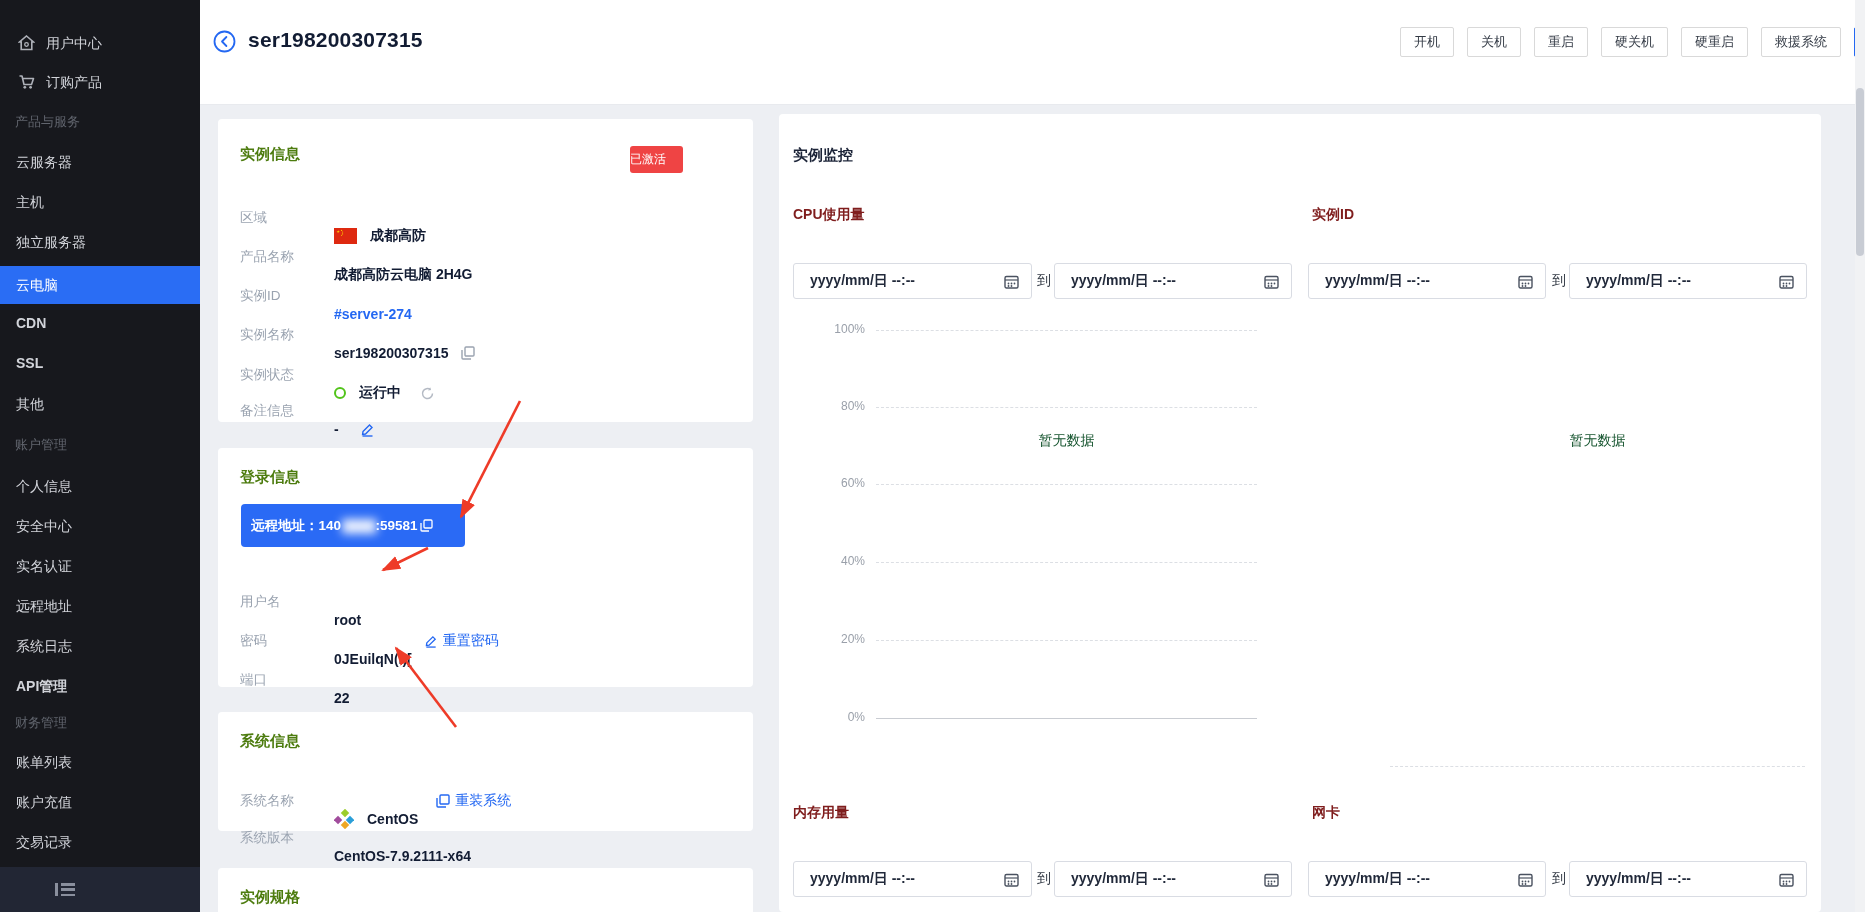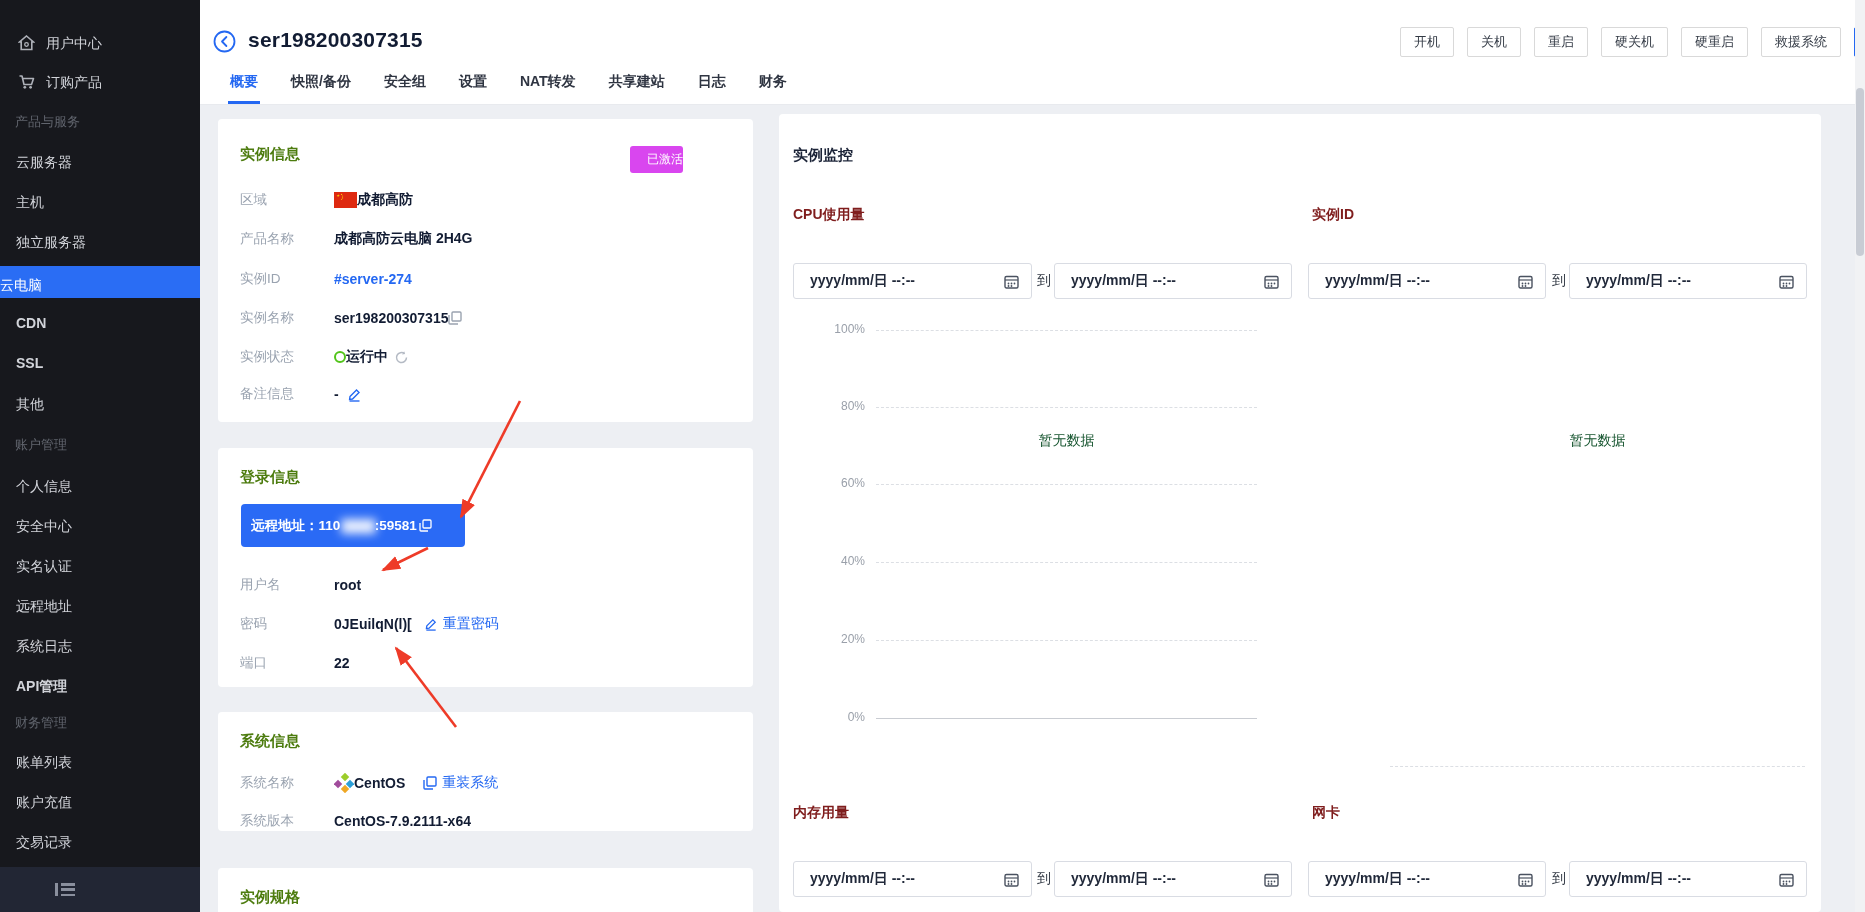--- a/index.html
+++ b/index.html
@@ -6,45 +6,45 @@
   html,body { width:1865px; height:912px; overflow:hidden; }
   body { font-family:"Liberation Sans","DejaVu Sans",sans-serif; background:#edeff3; }
   #page { position:relative; width:1865px; height:912px; overflow:hidden; }
 
   
   #sidebar { position:absolute; left:0; top:0; width:200px; height:912px; background:#17181d; z-index:5; }
   .sb-item { position:absolute; left:16px; height:20px; line-height:20px; font-size:14px; color:#d2d4da; cursor:pointer; white-space:nowrap; }
   .sb-item.iconed { left:18px; display:flex; align-items:center; gap:11px;text-align:right; }
   .sb-item.bold { font-weight:700; }
   .sb-section { position:absolute; left:15px; height:18px; line-height:18px; font-size:13px; color:#61656e; white-space:nowrap; }
-  .sb-active { position:absolute; left:0; width:200px; height:32px; line-height:38px; background:#2a6df4; color:#fff; font-size:14px; cursor:pointer; }
+  .sb-active { position:absolute; left:0; width:200px; height:38px; line-height:38px; background:#2a6df4; color:#fff; font-size:14px; padding-left:16px; cursor:pointer; }
   #sb-footer { position:absolute; left:0; top:867px; width:200px; height:45px; background:#222634; }
   .collapse-ic { position:absolute; left:55px; top:16px; width:20px; height:13px; cursor:pointer; }
   .collapse-ic i { display:block; position:absolute; background:#8a8f9d; }
 
   
   #header { position:absolute; left:200px; top:0; width:1665px; height:105px; background:#fff; border-bottom:1px solid #e8eaee; z-index:4; }
   .back-btn { position:absolute; left:13px; top:30px; width:23px; height:23px; cursor:pointer; }
   #page-title { position:absolute; left:48px; top:28px; font-size:21px; font-weight:700; color:#121c33; letter-spacing:.2px; }
   #actions { position:absolute; left:1200px; top:27px; display:flex; gap:13px; }
   .act-btn { height:30px; padding:0 13px; background:#fff; border:1px solid #d9d9d9; border-radius:2px; font-size:13px; color:#333a45; line-height:28px; cursor:pointer; white-space:nowrap; }
   .act-btn.primary { background:#2468f2; border-color:#2468f2; color:#fff; font-weight:700; letter-spacing:.5px; }
   #tabs { position:absolute; left:28px; bottom:0; display:flex; gap:29px; }
   .tab { font-size:14px; font-weight:600; color:#2f3542; padding:0 2px 13px 2px; cursor:pointer; white-space:nowrap; }
   .tab.active { color:#2468f2; border-bottom:3px solid #2468f2; padding-bottom:10px; }
 
   
   .card { position:absolute; background:#fff; border-radius:4px; }
   .card-title { position:absolute; left:22px; font-size:15px; font-weight:700; color:#4d7c0f; }
   .row { position:absolute; left:22px; display:flex; align-items:center; font-size:14px; }
   .lab { width:94px; color:#9aa3b0; font-size:13.5px; flex:0 0 auto; }
-  .val { color:#121c33; font-weight:700; display:flex; align-items:center; gap:0; }
+  .val { color:#121c33; font-weight:700; display:flex; align-items:center; gap:13px;margin-top:36px; }
   .val.blue { color:#2468f2; }
   .link { color:#2468f2; font-weight:400; display:inline-flex; align-items:center; gap:5px; cursor:pointer; }
-  .badge { position:absolute; left:412px; top:27px; width:53px; height:27px; background:#d946ef; color:#fff; font-size:12px; text-align:right; line-height:27px; border-radius:3px; }
+  .badge { position:absolute; left:412px; top:27px; width:53px; height:27px; background:#ef4444; color:#fff; font-size:12px; text-align:left; line-height:27px; border-radius:3px; }
   .status-ring { width:12px; height:12px; border:2.5px solid #52c41a; border-radius:50%; display:inline-block; }
 
   .remote-banner { position:absolute; left:23px; top:56px; width:224px; height:43px; background:#2a6af5; border-radius:4px; display:flex; align-items:center; padding:0 8px 0 10px; color:#fff; font-size:13.5px; font-weight:700; cursor:pointer; white-space:nowrap; }
   .masked { filter:blur(5px); font-size:12px; letter-spacing:-2px; margin:0 1px; opacity:.9; }
 
   
   #monitor-card { left:779px; top:114px; width:1042px; height:798px; }
   .mon-title { position:absolute; left:14px; top:32px; font-size:15px; font-weight:700; color:#1c2438; }
   .panel-title { position:absolute; font-size:14px; font-weight:700; color:#7f1d1d; }
   .date-input { position:absolute; height:36px; width:239px; border:1px solid #d9dce3; border-radius:3px; background:#fff; display:flex; align-items:center; justify-content:space-between; padding:0 12px 0 16px; font-size:14px; font-weight:700; color:#21293a; cursor:text; }
@@ -127,30 +127,20 @@
     <div id="actions">
       <button class="act-btn">开机</button>
       <button class="act-btn">关机</button>
       <button class="act-btn">重启</button>
       <button class="act-btn">硬关机</button>
       <button class="act-btn">硬重启</button>
       <button class="act-btn">救援系统</button>
       <button class="act-btn primary">VNC</button>
     </div>
 
-    <div id="tabs">
-      <div class="tab active">概要</div>
-      <div class="tab">快照/备份</div>
-      <div class="tab">安全组</div>
-      <div class="tab">设置</div>
-      <div class="tab">NAT转发</div>
-      <div class="tab">共享建站</div>
-      <div class="tab">日志</div>
-      <div class="tab">财务</div>
-    </div>
   </div>
 
   <div class="card" style="left:218px;top:119px;width:535px;height:303px">
     <div class="card-title" style="top:26px">实例信息</div>
     <div class="badge">已激活</div>
 
     <div class="row" style="top:72px">
       <span class="lab">区域</span>
       <span class="val">
         <span>
@@ -216,21 +206,21 @@
           </span>
       </span>
     </div>
   </div>
 
   <div class="card" style="left:218px;top:448px;width:535px;height:239px">
     <div class="card-title" style="top:20px">登录信息</div>
 
     <div class="remote-banner">
       <span>远程地址：</span>
-      <span>110</span>
+      <span>140</span>
       <span class="masked">█████</span>
       <span>:59581</span>
       <span style="margin-left:2px">
           <svg class="ic" width="13" height="13" viewBox="0 0 13 13">
             <rect x="4" y="1" width="8" height="8" rx="1" fill="none" stroke="#fff" stroke-width="1.3"></rect>
             <path d="M9 12 H2 A1 1 0 0 1 1 11 V4" fill="none" stroke="#fff" stroke-width="1.3"></path>
           </svg>
         </span>
     </div>
 

